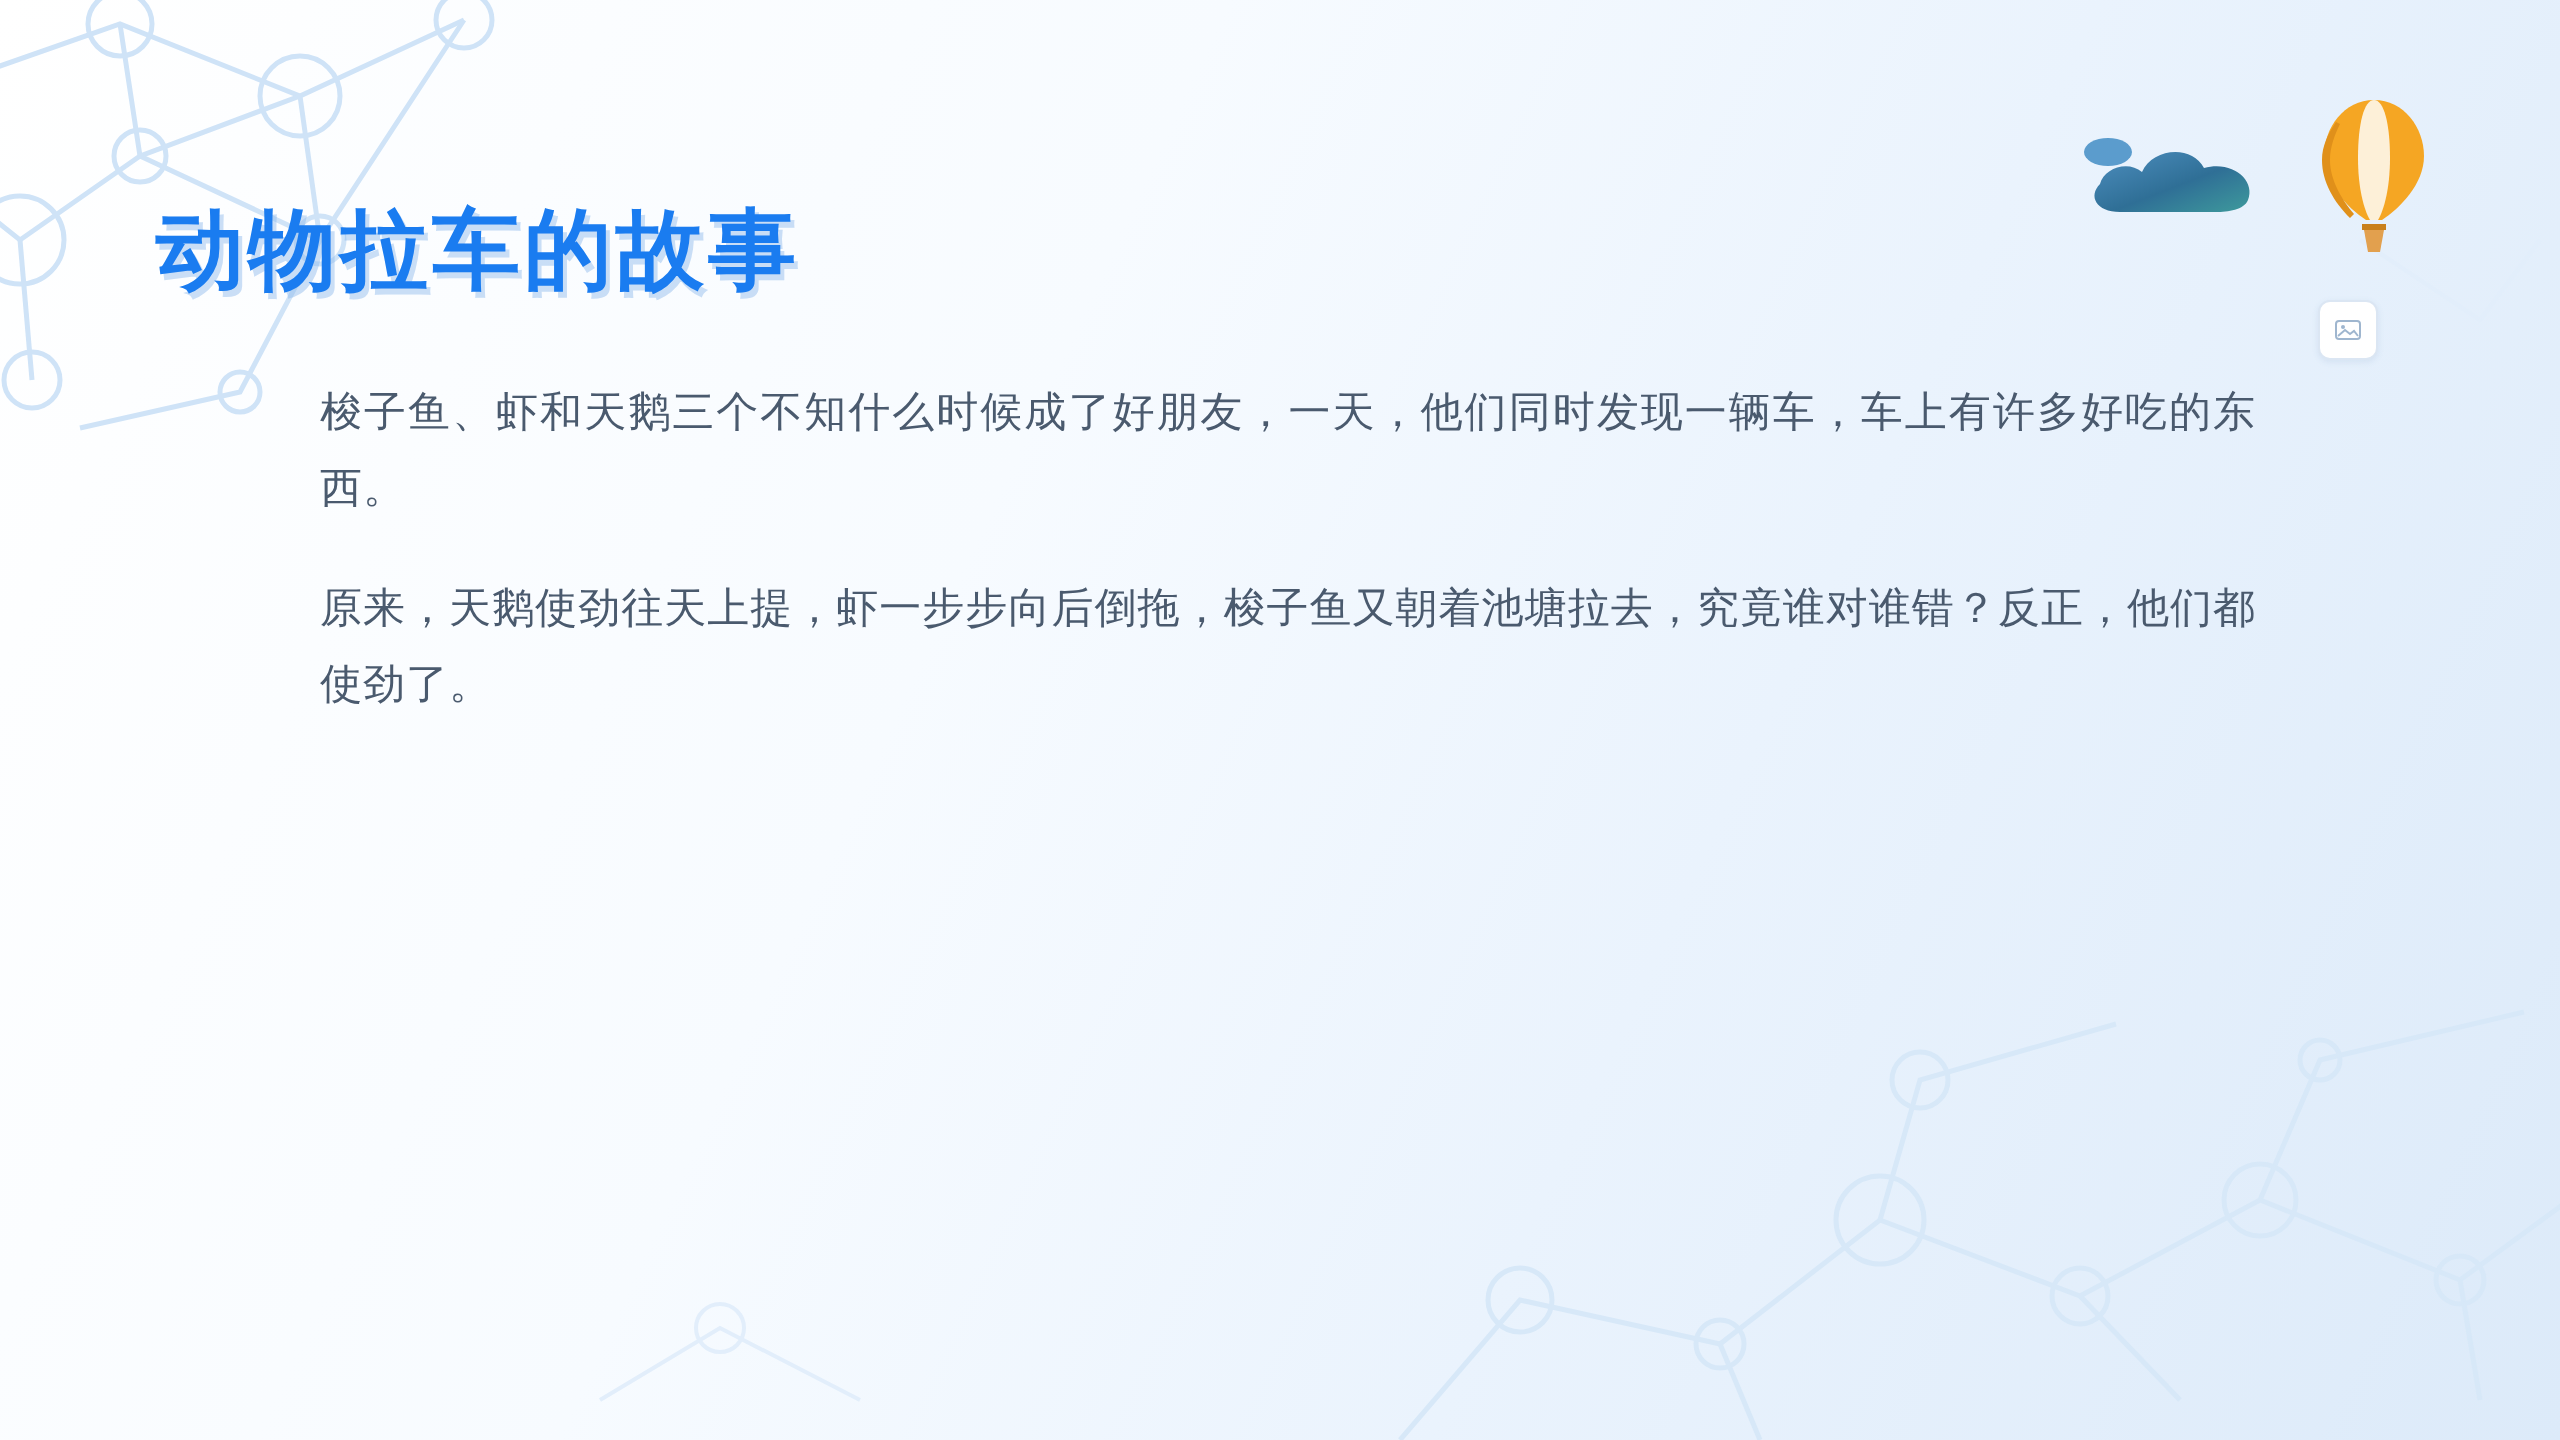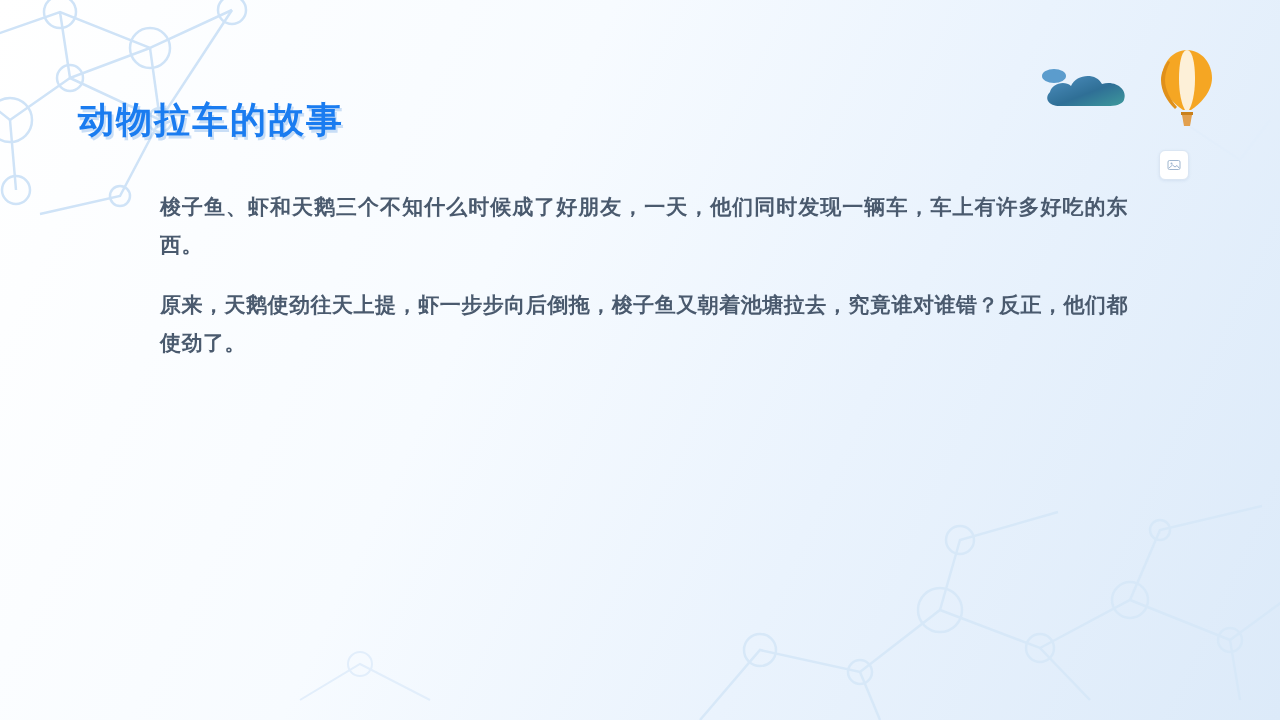--- a/index.html
+++ b/index.html
@@ -29,39 +29,39 @@
     width: 1280px;
     height: 720px;
     pointer-events: none;
   }
 
   
   .title {
     position: absolute;
     left: 78px;
     top: 96px;
-    font-size: 36px;
+    font-size: 44px;
     font-weight: bold;
     letter-spacing: 2px;
     color: #1a7cf0;
     text-shadow: 2px 3px 0 rgba(140, 185, 235, 0.45);
     white-space: nowrap;
   }
 
   
   .body-block {
     position: absolute;
     left: 160px;
     top: 188px;
     width: 968px;
   }
   .para {
     font-size: 21px;
     line-height: 38px;
-    font-weight: bold;
+    font-weight: normal;
     color: #4a5a6e;
     letter-spacing: 0.5px;
     margin: 0 0 22px 0;
     text-align: justify;
   }
   .para:last-child { margin-bottom: 12px; }
 
   
   .cloud {
     position: absolute;

